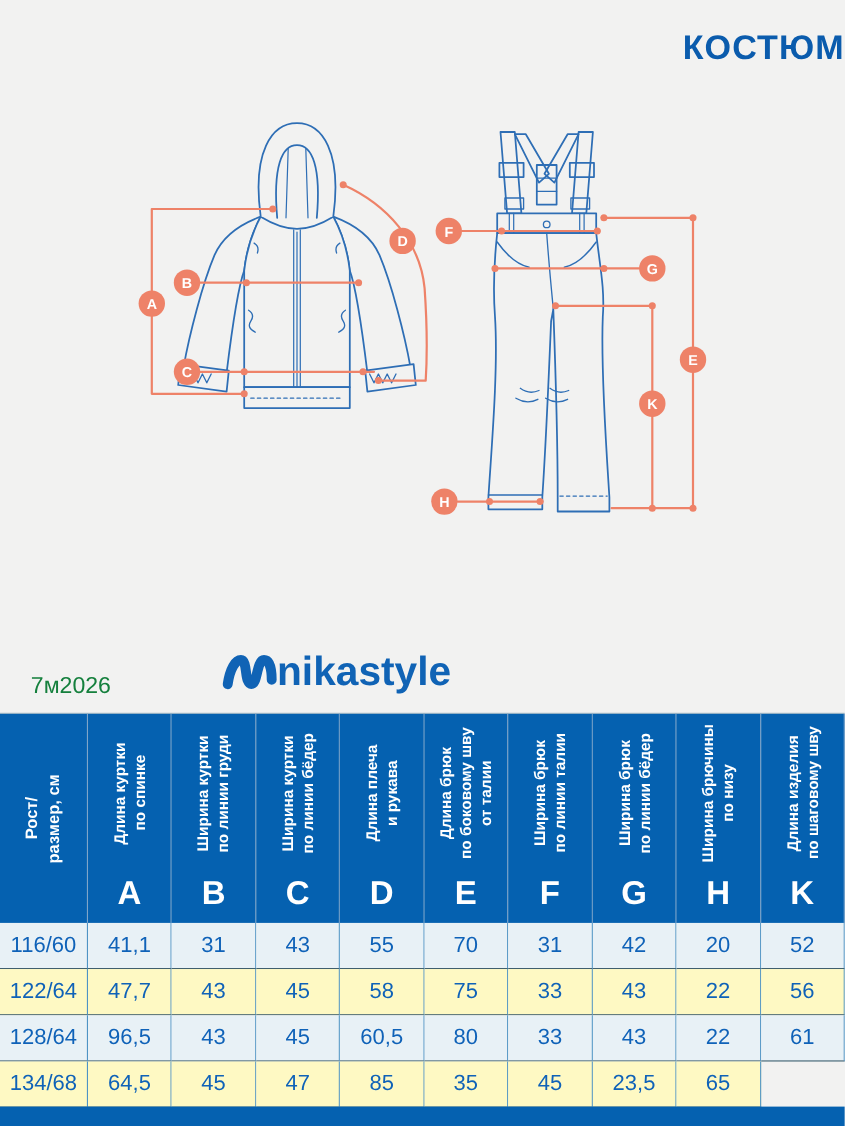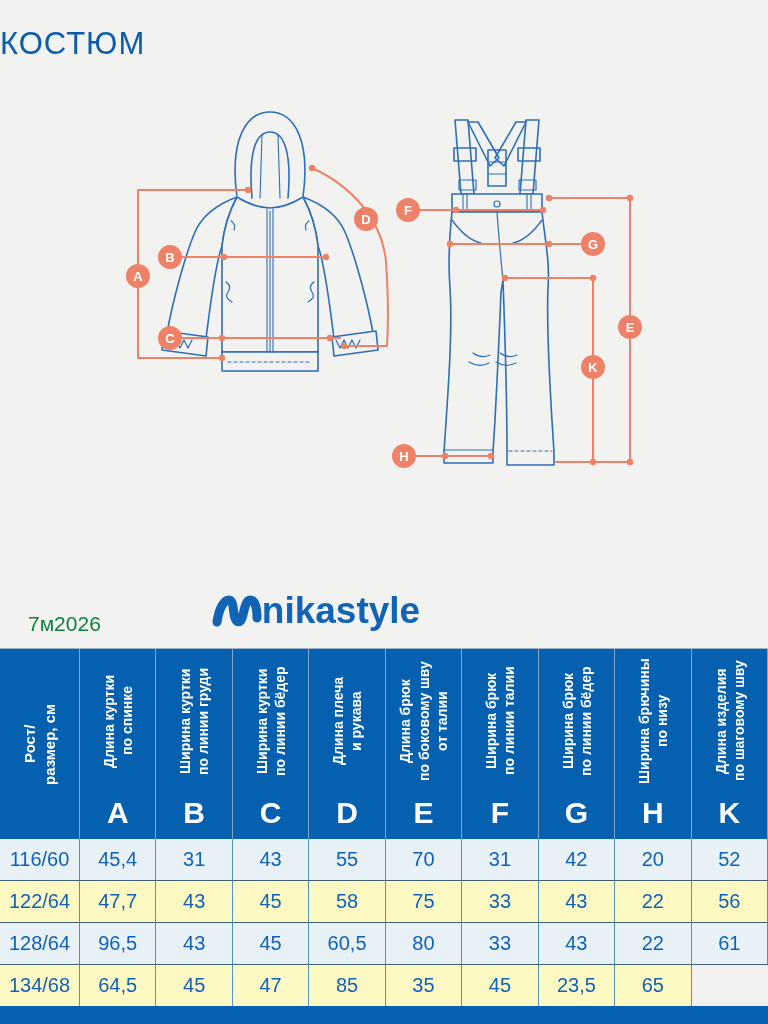--- a/index.html
+++ b/index.html
@@ -3,32 +3,32 @@
 <meta charset="utf-8">
 <style>
   html,body{margin:0;padding:0;}
   body{
     width:768px;height:1024px;position:relative;overflow:hidden;
     background:#f2f2f1;
     font-family:"Liberation Sans","DejaVu Sans",sans-serif;
     -webkit-font-smoothing:antialiased;
   }
   .page-title{
-    position:absolute;top:26px;left:0;width:768px;text-align:left;
-    font-size:31px;font-weight:normal;letter-spacing:1px;color:#0b5cad;
+    position:absolute;top:26px;left:0;width:768px;text-align:right;
+    font-size:31px;font-weight:bold;letter-spacing:1px;color:#0b5cad;
   }
   svg.diagram{position:absolute;top:0;left:0;}
   .badge{
     position:absolute;width:24px;height:24px;border-radius:50%;
     background:#ee8268;color:#fff;font-size:13px;font-weight:bold;
     display:flex;align-items:center;justify-content:center;z-index:3;
   }
   .brand{
     position:absolute;top:588px;left:0;width:612px;height:46px;
-    display:flex;align-items:center;justify-content:center;gap:0;padding-left:10px;
+    display:flex;align-items:center;justify-content:center;gap:0;
   }
   .brand-text{font-size:37px;font-weight:bold;color:#1063b5;letter-spacing:0;}
   .product-code{
     position:absolute;top:612px;left:28px;font-size:21px;color:#15803d;
   }
   .size-table{
     position:absolute;top:648px;left:0;width:768px;height:358px;
     display:grid;grid-template-columns:80px repeat(9,1fr);
     grid-template-rows:190px repeat(4,42px);
     border-top:1px solid #9db4c4;
@@ -229,21 +229,21 @@
       <span class="hlabel">Ширина брючины
 по низу</span>
       <div class="hletter">H</div>
     </div>
     <div class="hcell">
       <span class="hlabel">Длина изделия
 по шаговому шву</span>
       <div class="hletter">K</div>
     </div>
     <div class="cell row-a">116/60</div>
-    <div class="cell row-a">45,4</div>
+    <div class="cell row-a">41,1</div>
     <div class="cell row-a">31</div>
     <div class="cell row-a">43</div>
     <div class="cell row-a">55</div>
     <div class="cell row-a">70</div>
     <div class="cell row-a">31</div>
     <div class="cell row-a">42</div>
     <div class="cell row-a">20</div>
     <div class="cell row-a">52</div>
     <div class="cell row-b">122/64</div>
     <div class="cell row-b">47,7</div>

